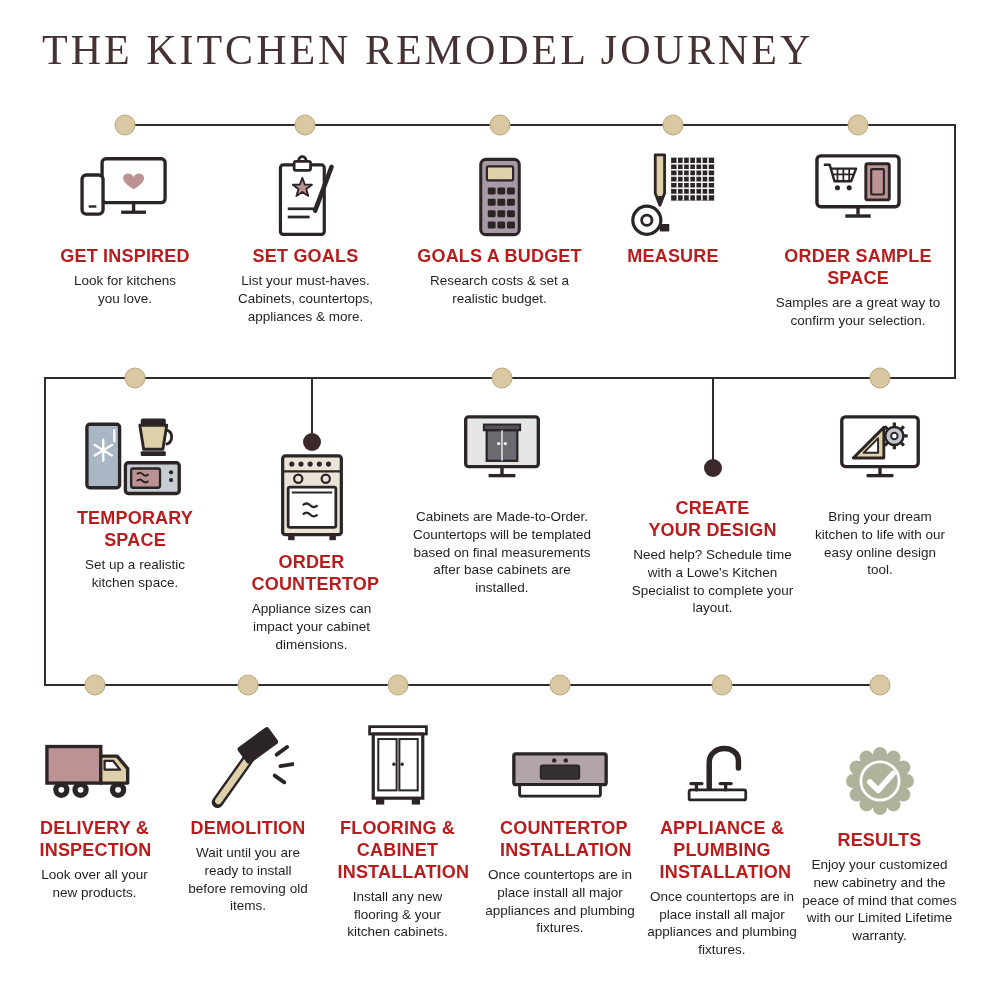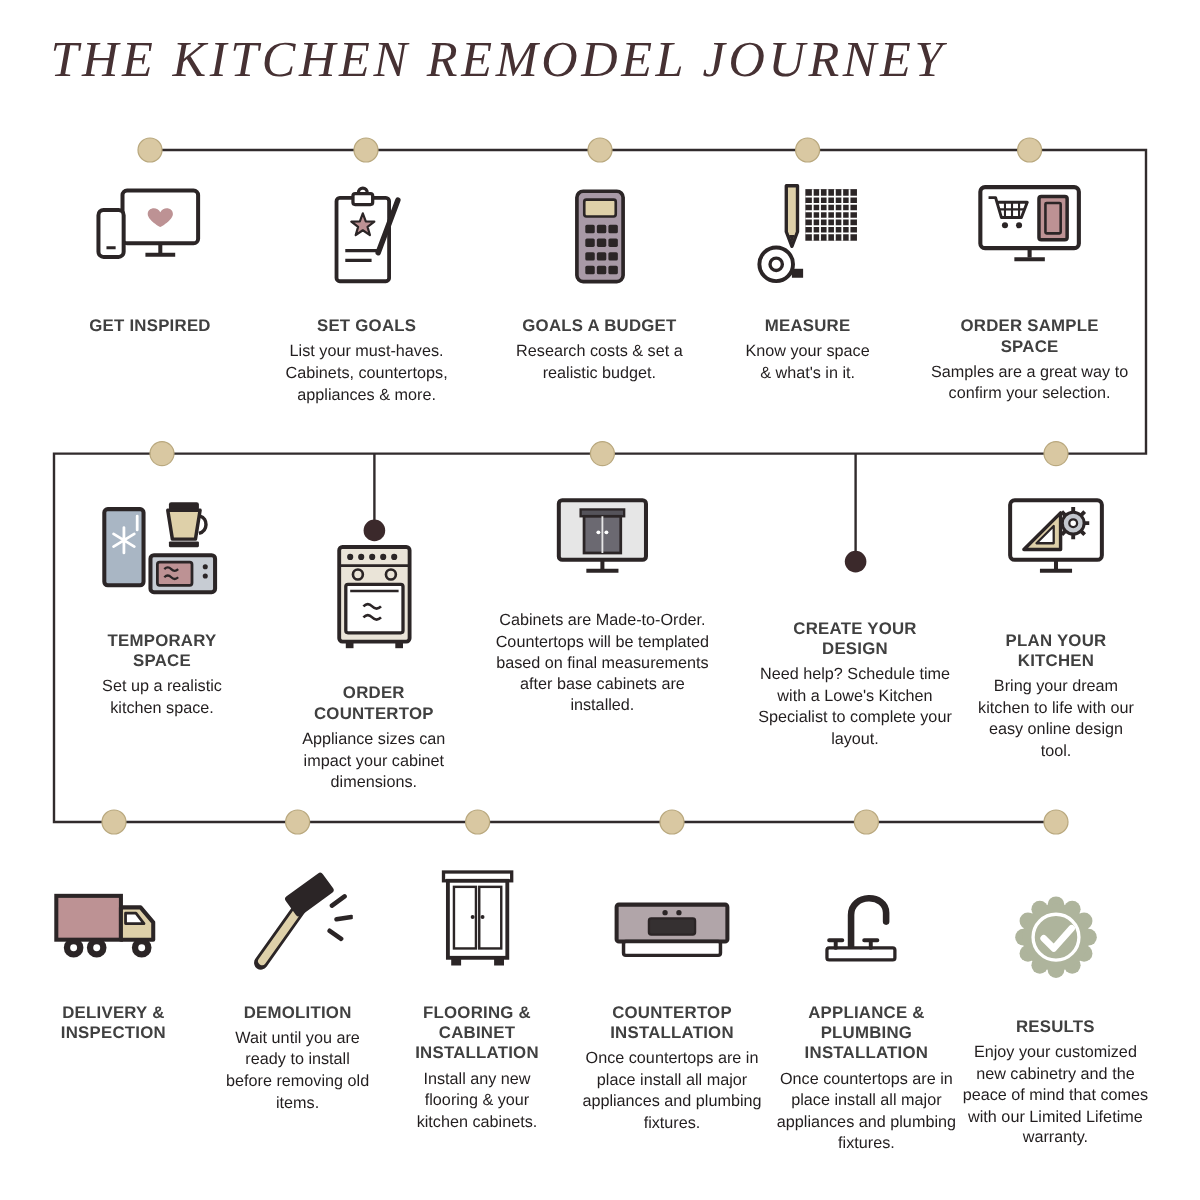--- a/index.html
+++ b/index.html
@@ -1,23 +1,23 @@
 <!DOCTYPE html>
 <html><head>
 <meta charset="utf-8">
 <style>
   * { margin:0; padding:0; box-sizing:border-box; }
   html,body { width:1000px; height:1000px; }
   body { position:relative; background:#ffffff; font-family:"Liberation Sans", sans-serif; overflow:hidden; }
   .page-title { position:absolute; left:42px; top:26px; font-family:"Liberation Serif", serif;
-                font-size:42px; font-weight:500; letter-spacing:3px; color:#463133; white-space:nowrap;font-style:italic; }
+                font-size:42px; font-weight:500; letter-spacing:3px; color:#463133; white-space:nowrap; }
   .connector { position:absolute; left:0; top:0; z-index:0; }
   .step { position:absolute; text-align:center; z-index:1; }
   .icon-wrap { display:flex; align-items:flex-end; justify-content:center; padding-bottom:8px; }
-  .step-title { font-weight:bold; font-size:14px; color:#404040; line-height:1.22; letter-spacing:.2px; margin:17px auto 4px; }
+  .step-title { font-weight:bold; font-size:18px; color:#b91c1c; line-height:1.22; letter-spacing:.2px; margin:0 auto 4px; }
   .step-desc { font-size:13.5px; color:#221e1f; line-height:1.32; margin:0 auto; }
   svg { display:block; }
 </style>
 </head>
 <body>
 
 <h1 class="page-title">THE KITCHEN REMODEL JOURNEY</h1>
 
 <svg class="connector" width="1000" height="1000" viewBox="0 0 1000 1000">
   <path d="M125 125 H955 V378 H45 V685 H880" fill="none" stroke="#312b2c" stroke-width="2"></path>
@@ -49,20 +49,21 @@
     <svg viewBox="0 0 96 88" width="92" height="84">
       <rect x="24" y="5" width="66" height="46" rx="4" fill="#fff" stroke="#2b2526" stroke-width="3.5"></rect>
       <path d="M57 24c-2.5-5.5-11-4.5-11 1.5 0 5.5 11 11.5 11 11.5s11-6 11-11.5c0-6-8.5-7-11-1.5z" fill="#bd9294"></path>
       <line x1="57" y1="51" x2="57" y2="60" stroke="#2b2526" stroke-width="3.5"></line>
       <line x1="44" y1="61" x2="70" y2="61" stroke="#2b2526" stroke-width="3.5"></line>
       <rect x="3" y="22" width="22" height="41" rx="4.5" fill="#fff" stroke="#2b2526" stroke-width="3.5"></rect>
       <line x1="10" y1="55" x2="18" y2="55" stroke="#2b2526" stroke-width="2.5"></line>
     </svg>
   </div>
   <div class="step-title">GET INSPIRED</div>
+  <div class="step-desc" style="max-width:120px">Look for kitchens you love.</div>
 </div>
 
 <div class="step" style="left:218px;top:146px;width:175px">
   <div class="icon-wrap" style="height:100px">
     <svg viewBox="0 0 96 92" width="88" height="84">
       <rect x="20" y="12" width="48" height="76" rx="3" fill="#fff" stroke="#2b2526" stroke-width="3.5"></rect>
       <circle cx="44" cy="7" r="4" fill="#fff" stroke="#2b2526" stroke-width="3"></circle>
       <rect x="35" y="8" width="18" height="10" rx="2" fill="#fff" stroke="#2b2526" stroke-width="3"></rect>
       <polygon points="44,26 46.7,33.4 54.5,33.6 48.3,38.4 50.5,45.9 44,41.5 37.5,45.9 39.7,38.4 33.5,33.6 41.3,33.4" fill="#bd9294" stroke="#2b2526" stroke-width="2" stroke-linejoin="round"></polygon>
       <line x1="28" y1="60" x2="60" y2="60" stroke="#2b2526" stroke-width="3"></line>
@@ -105,21 +106,20 @@
       <rect x="46" y="6" width="46" height="46" fill="#2b2526"></rect>
       <path d="M52.6 6V52M59.1 6V52M65.7 6V52M72.3 6V52M78.9 6V52M85.4 6V52M46 12.6H92M46 19.1H92M46 25.7H92M46 32.3H92M46 38.9H92M46 45.4H92" stroke="#fff" stroke-width="1.6"></path>
       <polygon points="29,3 39,3 39,44 34,57 29,44" fill="#ded0a9" stroke="#2b2526" stroke-width="3" stroke-linejoin="round"></polygon>
       <polygon points="31.5,47 36.5,47 34,54" fill="#2b2526"></polygon>
       <circle cx="20" cy="73" r="15" fill="#fff" stroke="#2b2526" stroke-width="3.5"></circle>
       <circle cx="20" cy="73" r="5.5" fill="#fff" stroke="#2b2526" stroke-width="3"></circle>
       <rect x="34" y="77" width="10" height="8" fill="#2b2526"></rect>
     </svg>
   </div>
   <div class="step-title">MEASURE</div>
-  <div class="step-desc" style="max-width:115px">Know your space &amp; what's in it.</div>
 </div>
 
 <div class="step" style="left:763px;top:146px;width:190px">
   <div class="icon-wrap" style="height:100px">
     <svg viewBox="0 0 96 88" width="94" height="86">
       <rect x="6" y="4" width="84" height="52" rx="4" fill="#fff" stroke="#2b2526" stroke-width="3.5"></rect>
       <path d="M13 13h6l5 17h17l5-13H21" fill="none" stroke="#2b2526" stroke-width="2.5" stroke-linejoin="round"></path>
       <path d="M27 17v13M33 17v13M39 17v13M22 23h22" stroke="#2b2526" stroke-width="1.8"></path>
       <circle cx="27" cy="36.5" r="2.6" fill="#2b2526"></circle>
       <circle cx="39" cy="36.5" r="2.6" fill="#2b2526"></circle>
@@ -204,39 +204,39 @@
       <rect x="8" y="3" width="80" height="52" rx="4" fill="#fff" stroke="#2b2526" stroke-width="3.5"></rect>
       <path d="M63 9v6M63 31v6M49 23h6M71 23h6M53 13l4 4M69 29l4 4M73 13l-4 4M57 29l-4 4" stroke="#2b2526" stroke-width="3.4"></path>
       <circle cx="63" cy="23" r="9.5" fill="#c3c7cd" stroke="#2b2526" stroke-width="2.6"></circle>
       <circle cx="63" cy="23" r="3.4" fill="#fff" stroke="#2b2526" stroke-width="2"></circle>
       <polygon points="20,46 52,14 52,46" fill="#ded0a9" stroke="#2b2526" stroke-width="3" stroke-linejoin="round"></polygon>
       <polygon points="31,40.5 46,25.5 46,40.5" fill="#fff" stroke="#2b2526" stroke-width="2" stroke-linejoin="round"></polygon>
       <line x1="48" y1="55" x2="48" y2="63" stroke="#2b2526" stroke-width="3.5"></line>
       <line x1="34" y1="64.5" x2="62" y2="64.5" stroke="#2b2526" stroke-width="3.5"></line>
     </svg>
   </div>
-  <div class="step-title" style="max-width:120px">PLAN YOUR KITCHEN</div>
   <div class="step-desc" style="max-width:135px">Bring your dream kitchen to life with our easy online design tool.</div>
 </div>
 
 <div class="step" style="left:27px;top:710px;width:135px">
   <div class="icon-wrap" style="height:108px">
     <svg viewBox="0 0 104 78" width="100" height="75">
       <rect x="2" y="12" width="56" height="38" fill="#bd9294" stroke="#2b2526" stroke-width="3.5"></rect>
       <path d="M58 22h17l11 13v15H58z" fill="#ded0a9" stroke="#2b2526" stroke-width="3.5" stroke-linejoin="round"></path>
       <path d="M62 27h9l7 9H62z" fill="#fff" stroke="#2b2526" stroke-width="2.4" stroke-linejoin="round"></path>
       <circle cx="17" cy="57" r="8.5" fill="#2b2526"></circle>
         <circle cx="17" cy="57" r="3" fill="#fff"></circle>
       <circle cx="37" cy="57" r="8.5" fill="#2b2526"></circle>
         <circle cx="37" cy="57" r="3" fill="#fff"></circle>
       <circle cx="76" cy="57" r="8.5" fill="#2b2526"></circle>
         <circle cx="76" cy="57" r="3" fill="#fff"></circle>
     </svg>
   </div>
   <div class="step-title" style="max-width:110px">DELIVERY &amp; INSPECTION</div>
+  <div class="step-desc" style="max-width:120px">Look over all your new products.</div>
 </div>
 
 <div class="step" style="left:173px;top:710px;width:150px">
   <div class="icon-wrap" style="height:108px">
     <svg viewBox="0 0 96 88" width="92" height="84">
       <line x1="16" y1="80" x2="50" y2="32" stroke="#2b2526" stroke-width="12" stroke-linecap="round"></line>
       <line x1="17" y1="78.5" x2="49" y2="33.5" stroke="#ded0a9" stroke-width="7" stroke-linecap="round"></line>
       <rect x="38" y="10" width="40" height="21" rx="3" transform="rotate(-36 58 20)" fill="#2b2526"></rect>
       <path d="M78 30l11 -8M82 42l13 -2M76 52l10 7" stroke="#2b2526" stroke-width="4" stroke-linecap="round"></path>
     </svg>

